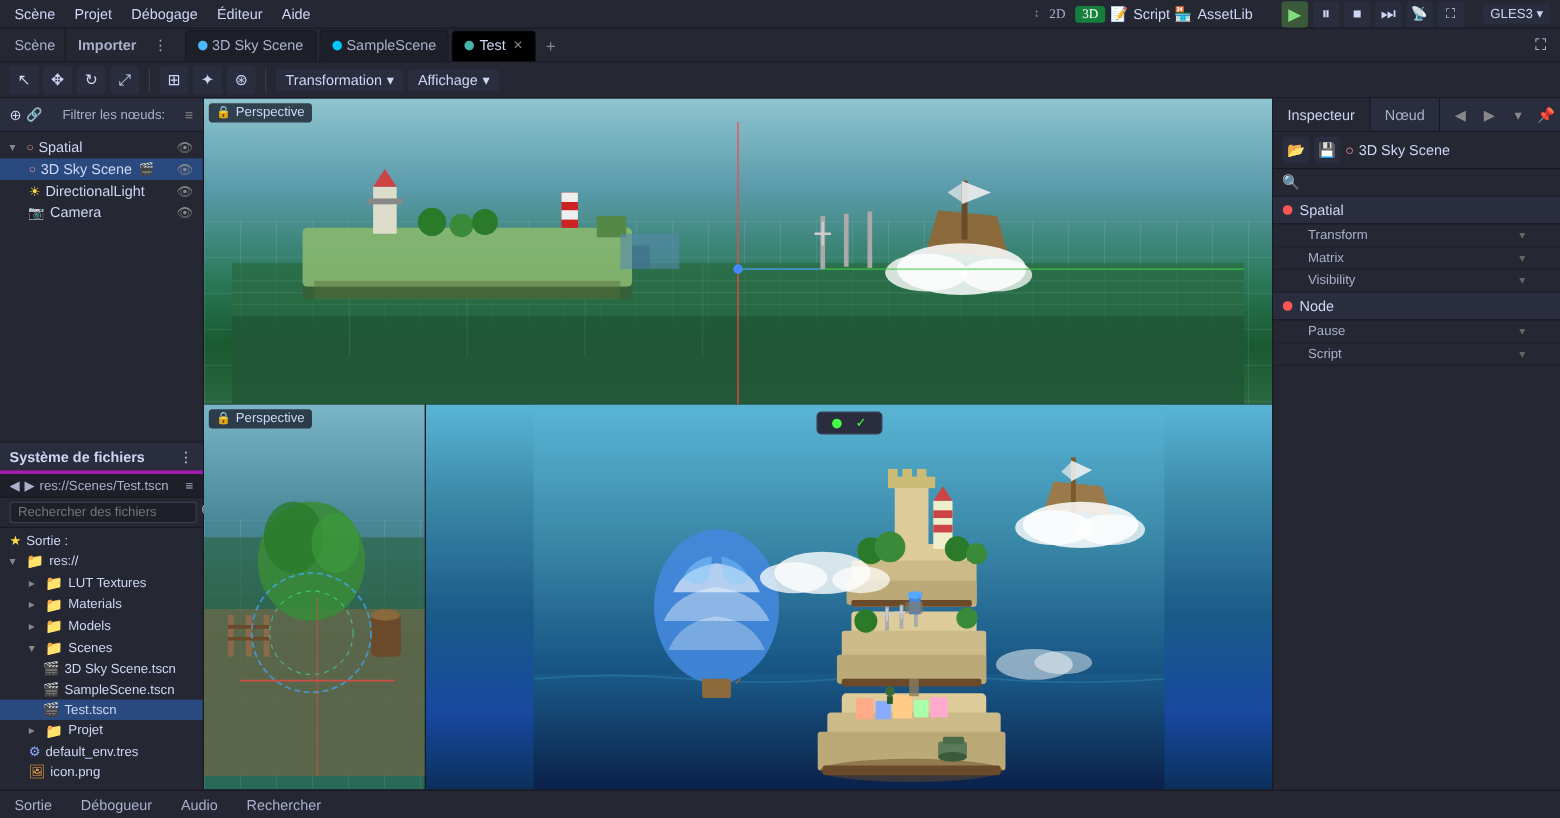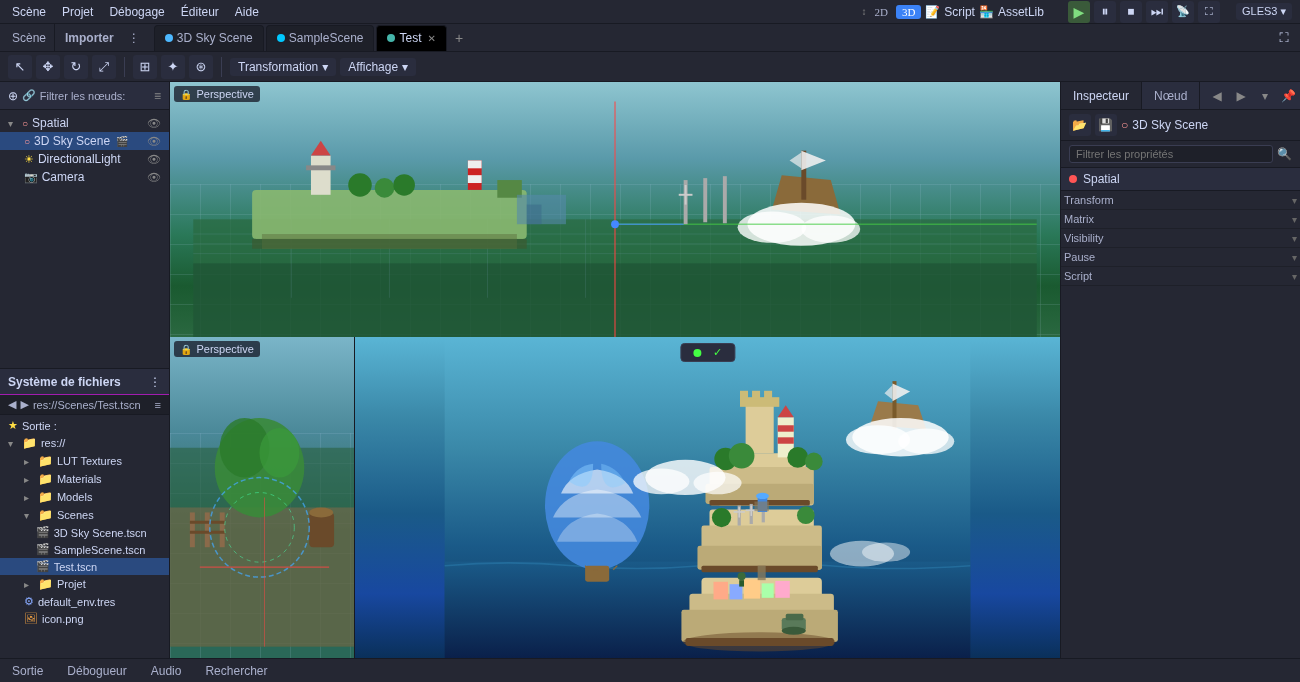--- a/index.html
+++ b/index.html
@@ -179,21 +179,21 @@
       border-top: 1px solid #181a23;
       display: flex;
       flex-direction: column;
     }
     .fs-header {
       height: 26px;
       display: flex;
       align-items: center;
       padding: 0 8px;
       background: #2a2d3e;
-      border-bottom: 1px solid #a21caf;
+      border-bottom: 3px solid #a21caf;
       gap: 4px;
     }
     .fs-title { font-size: 12px; color: #cdd6f4; font-weight: 600; }
     .fs-path {
       display: flex;
       align-items: center;
       padding: 3px 8px;
       font-size: 11px;
       color: #aab0cc;
       gap: 4px;
@@ -349,21 +349,21 @@
       background: #2a2d3e;
       border-bottom: 1px solid #181a23;
       cursor: pointer;
     }
     .insp-section-dot { width: 8px; height: 8px; border-radius: 50%; }
     .insp-section-label { font-size: 12px; color: #cdd6f4; }
     .insp-property {
       display: flex;
       align-items: center;
       justify-content: space-between;
-      padding: 3px 3px;
+      padding: 3px 29px;
       border-bottom: 1px solid #1e2029;
       cursor: pointer;
     }
     .insp-prop-name { font-size: 11px; color: #aab0cc; }
     .insp-prop-arrow { color: #666; font-size: 10px; }
 
     
     .bottom-bar {
       height: 24px;
       background: #252733;
@@ -399,21 +399,21 @@
     }
     .mode-btn {
       padding: 1px 6px;
       border-radius: 3px;
       font-size: 11px;
       cursor: pointer;
       color: #aab0cc;
       font-family: Liberation Serif, serif;
     }
     .mode-btn.active {
-      background: #3b82f6;
+      background: #15803d;
       color: white;
     }
 
     
     .play-controls {
       display: flex;
       align-items: center;
       gap: 4px;
       margin-left: auto;
     }
@@ -562,21 +562,21 @@
   </div>
 </div>
 
 <div class="main-layout" style="height: calc(682px - 24px - 28px - 30px - 24px);">
 
   <div class="left-panel">
 
     <div class="panel-header">
       <span style="cursor:pointer;color:#cdd6f4;">⊕</span>
       <span style="cursor:pointer;color:#cdd6f4;font-size:11px;">🔗</span>
-      <span style="flex:1;font-size:11px;color:#aab0cc;">Filtrer les nœuds:</span>
+      <span style="flex:1;font-size:11px;color:#aab0cc;text-align:center;">Filtrer les nœuds:</span>
       <span style="cursor:pointer;color:#888;">≡</span>
     </div>
 
     <div class="scene-tree">
 
       <div class="tree-item">
         <span class="tree-arrow">▾</span>
         <span style="color:#ff9999;font-size:10px;">○</span>
         <span>Spatial</span>
         <span class="eye-icon">👁</span>
@@ -608,20 +608,24 @@
     <div class="file-system-panel" style="height: 290px;">
       <div class="fs-header">
         <span class="fs-title">Système de fichiers</span>
         <span style="margin-left:auto;">⋮</span>
       </div>
       <div class="fs-path">
         <span style="cursor:pointer;">◀</span>
         <span style="cursor:pointer;">▶</span>
         <span>res://Scenes/Test.tscn</span>
         <span style="margin-left:auto;cursor:pointer;">≡</span>
+      </div>
+      <div class="fs-search">
+        <input class="fs-search-input" placeholder="Rechercher des fichiers" style="">
+        <span style="cursor:pointer;color:#888;">🔍</span>
       </div>
       <div class="fs-tree">
 
         <div class="fs-item">
           <span style="color:#ffdd44;">★</span>
           <span>Sortie :</span>
         </div>
 
         <div class="fs-item">
           <span class="tree-arrow">▾</span>
@@ -944,41 +948,44 @@
     </div>
 
     <div class="inspector-toolbar">
       <span class="insp-icon-btn">📂</span>
       <span class="insp-icon-btn">💾</span>
       <span style="color:#ff9999;font-size:12px;">○</span>
       <span style="font-size:12px;color:#cdd6f4;">3D Sky Scene</span>
     </div>
 
     <div class="insp-search">
-      <input class="insp-search-input" placeholder="Filtrer les propriétés" style="">
       <span style="cursor:pointer;color:#888;">🔍</span>
     </div>
 
     <div class="insp-section">
       <span class="insp-section-dot" style="background:#ff5555;"></span>
       <span class="insp-section-label">Spatial</span>
     </div>
     <div class="insp-property">
       <span class="insp-prop-name">Transform</span>
       <span class="insp-prop-arrow">▾</span>
     </div>
     <div class="insp-property">
       <span class="insp-prop-name">Matrix</span>
       <span class="insp-prop-arrow">▾</span>
     </div>
     <div class="insp-property">
       <span class="insp-prop-name">Visibility</span>
       <span class="insp-prop-arrow">▾</span>
     </div>
 
+    <div class="insp-section">
+      <span class="insp-section-dot" style="background:#ff5555;"></span>
+      <span class="insp-section-label">Node</span>
+    </div>
     <div class="insp-property">
       <span class="insp-prop-name">Pause</span>
       <span class="insp-prop-arrow">▾</span>
     </div>
     <div class="insp-property">
       <span class="insp-prop-name">Script</span>
       <span class="insp-prop-arrow">▾</span>
     </div>
 
   </div>

